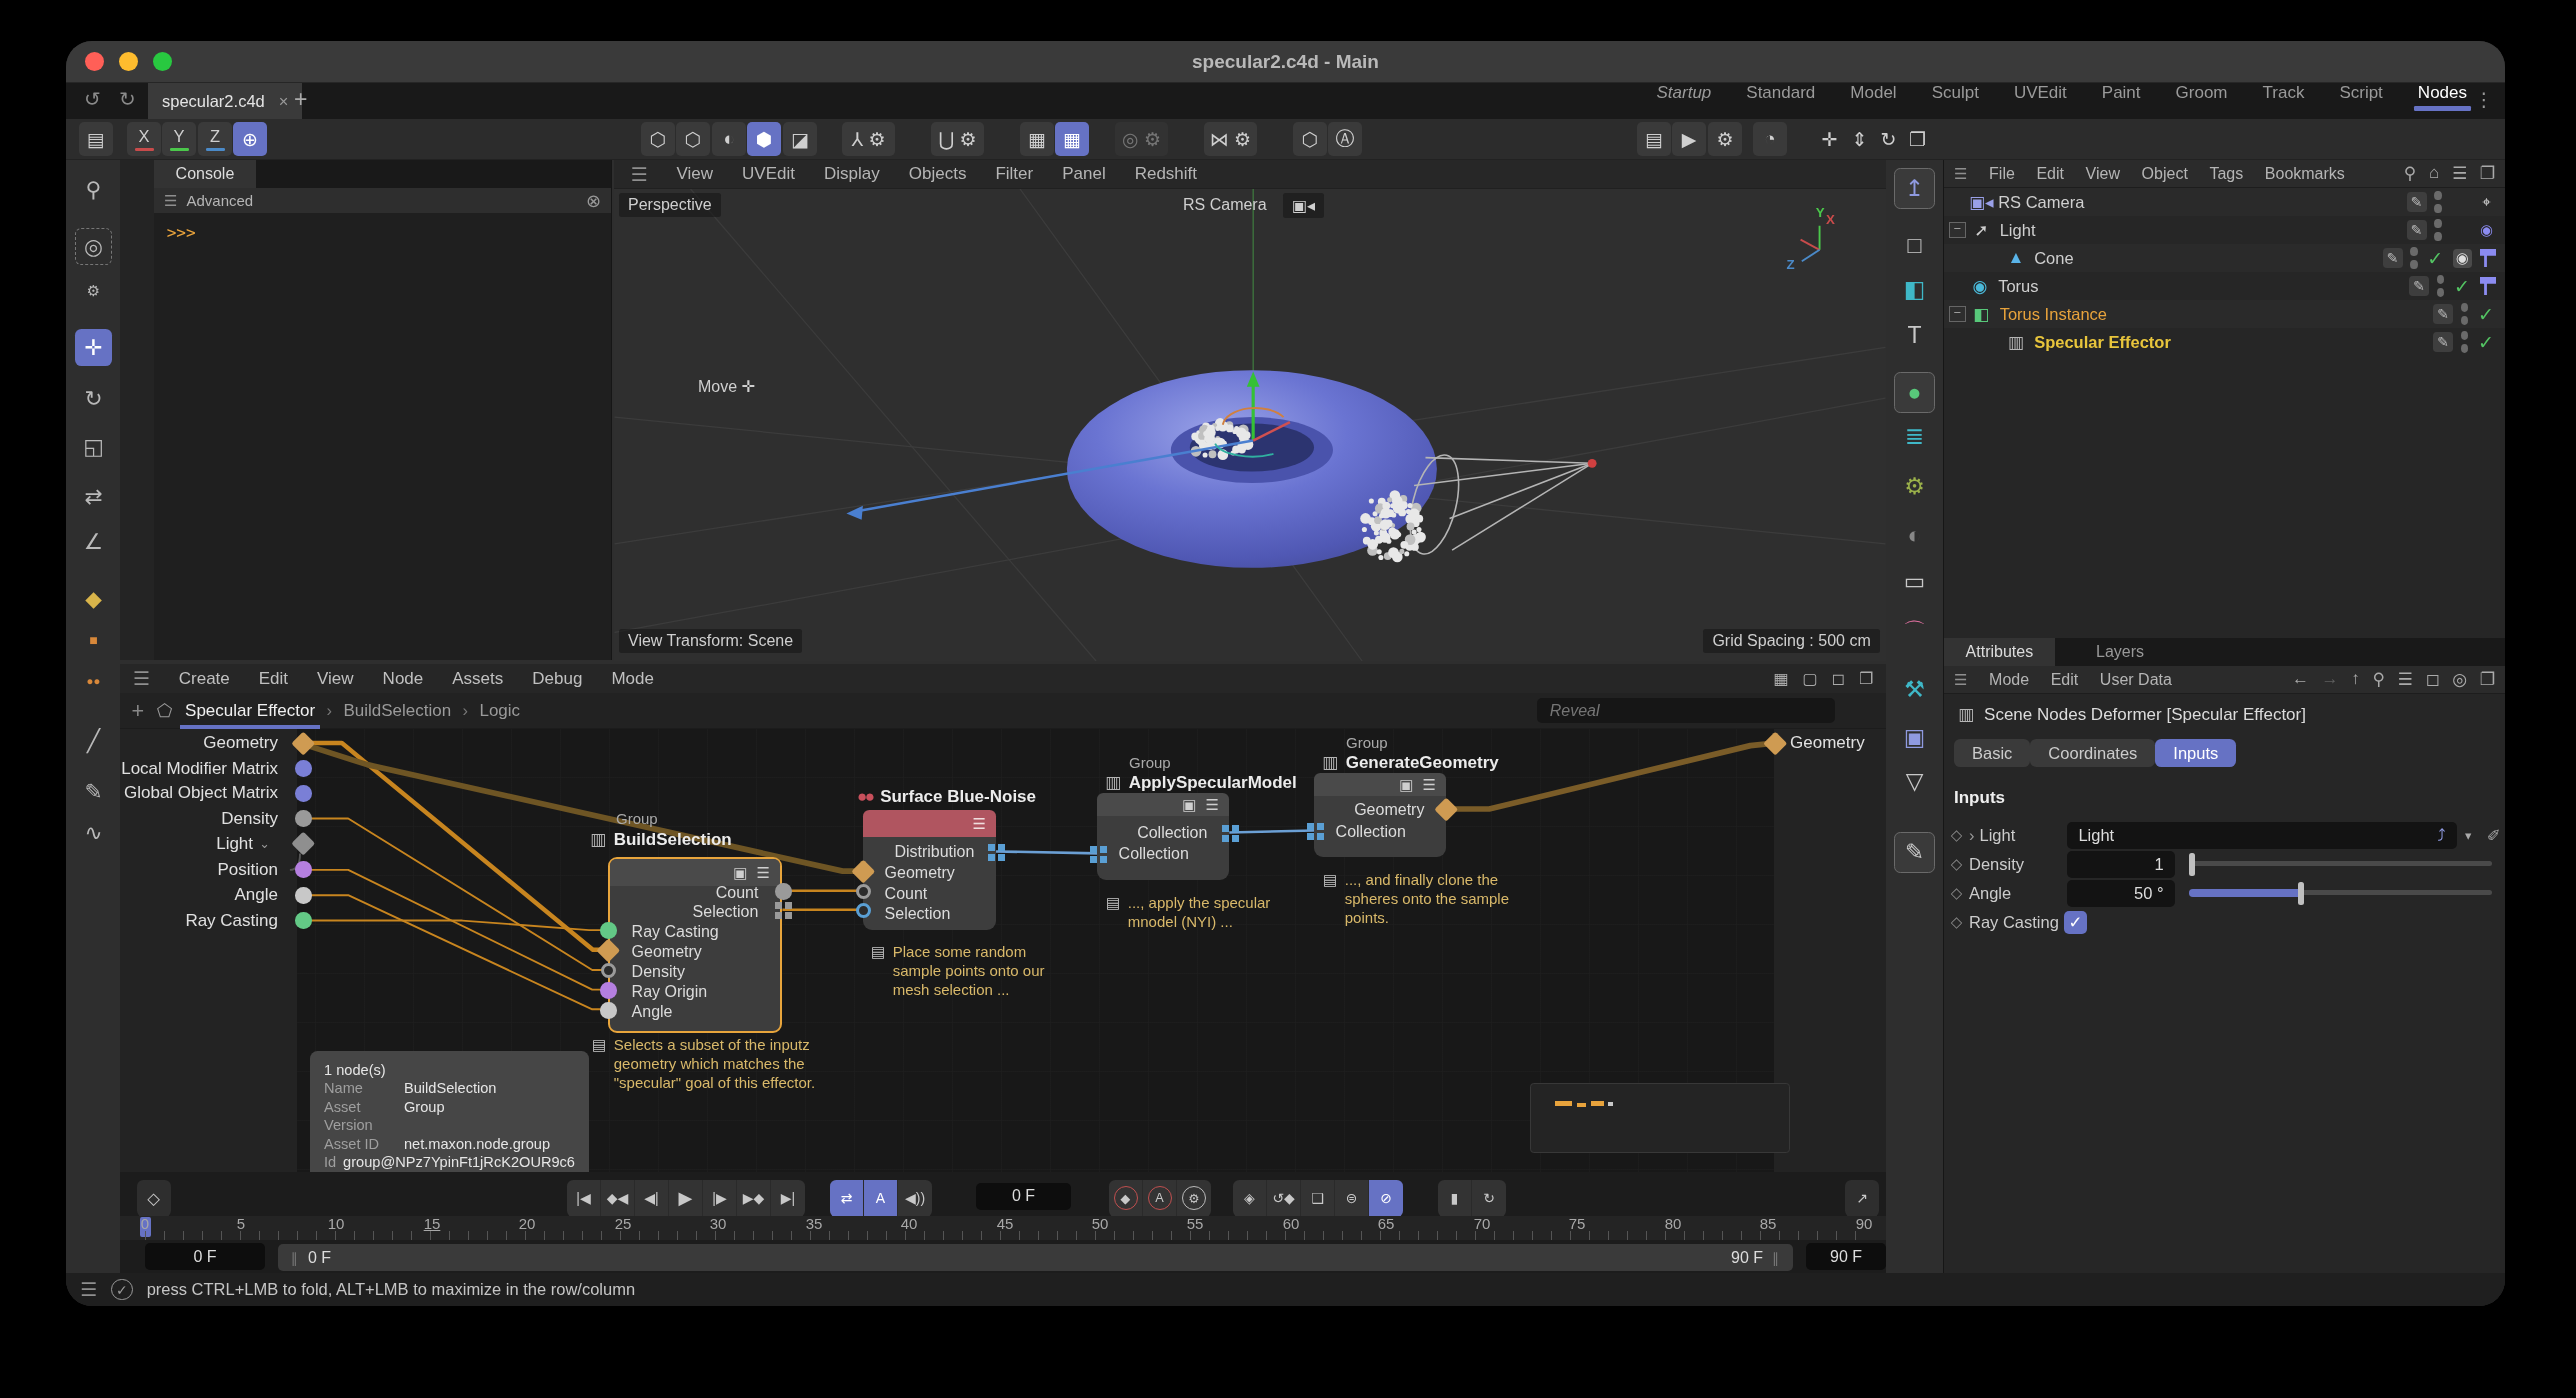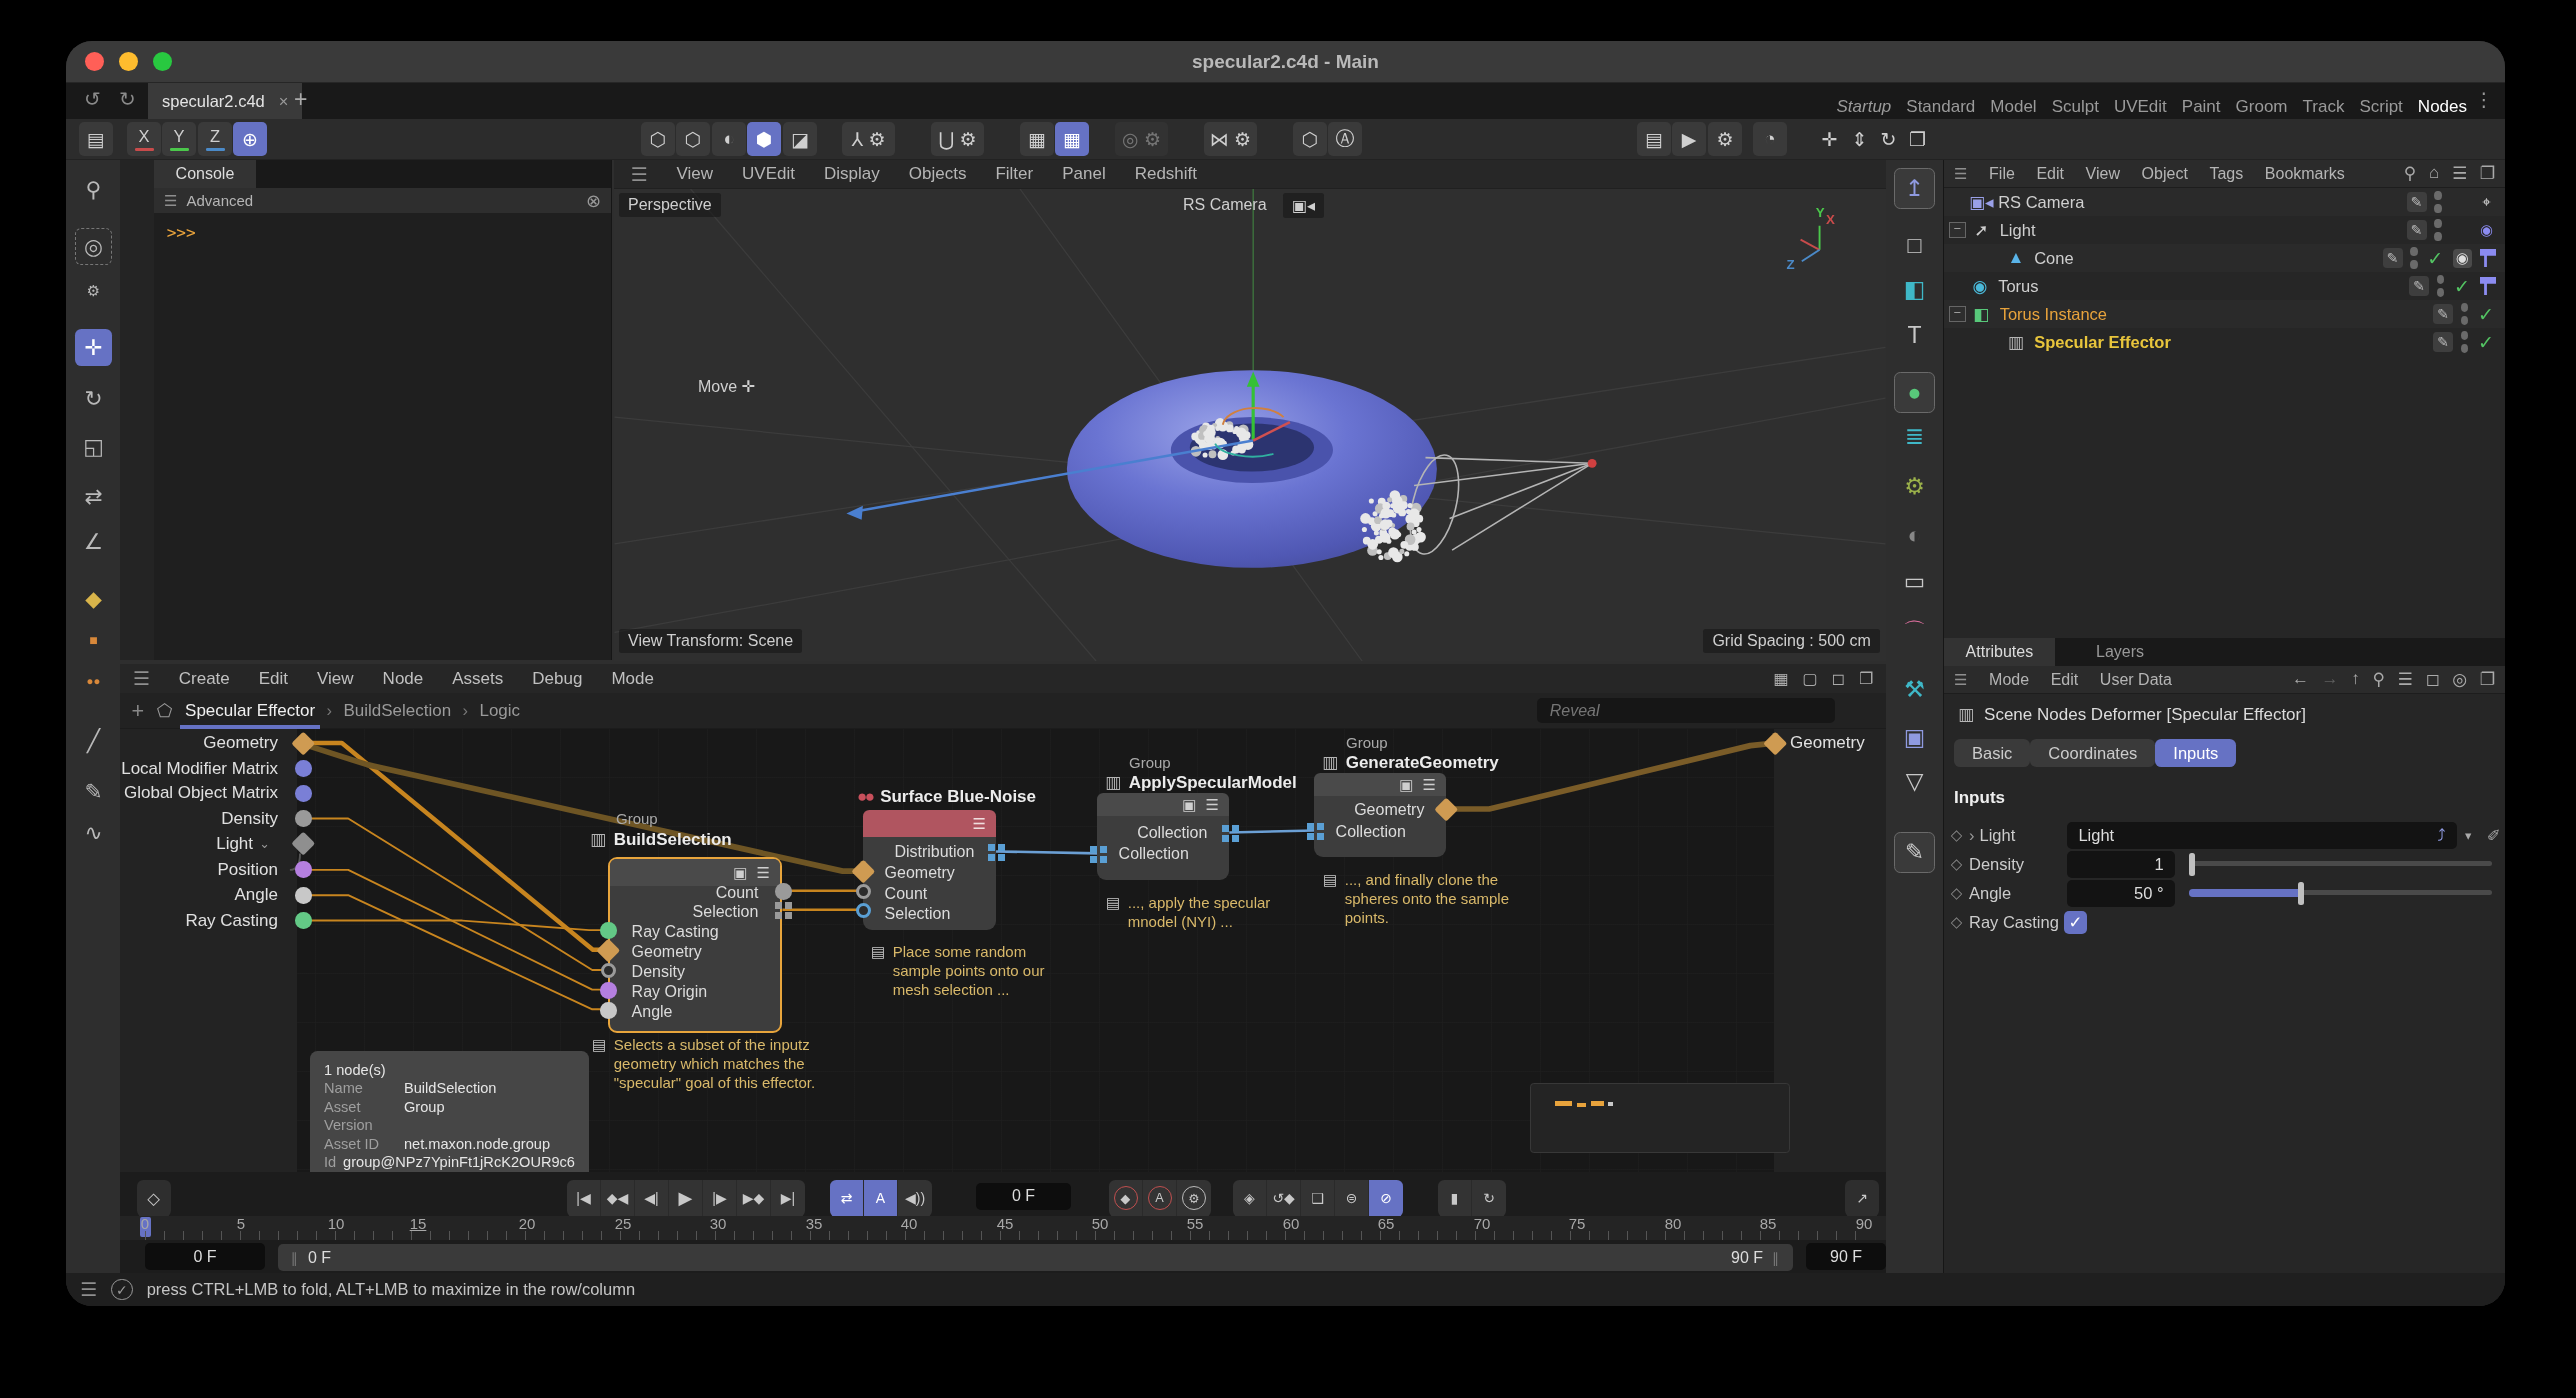--- a/index.html
+++ b/index.html
@@ -10,21 +10,21 @@
   
   #titlebar { position:absolute; left:0; top:0; width:100%; height:42px; background:#3a3a3a; border-bottom:1.3px solid #262626;}
   .tl-dot { position:absolute; top:11.4px; width:19px; height:19px; border-radius:50%; }
   #win-title { width:100%; text-align:center; line-height:41px; color:#b9b9b9; font-size:19px; font-weight:bold; }
   
   #tabrow { position:absolute; left:0; top:42px; width:100%; height:36px; background:#191919; }
   .histbtn { position:absolute; top:3.8px; font-size:20px; color:#8a8a8a; }
   #doc-tab { position:absolute; left:82px; top:0; height:36px; min-width:133px; background:#3a3a3a;
     color:#e4e4e4; font-size:16.5px; display:flex; align-items:center; gap:14px; padding:0 14px; }
   #tab-add { position:absolute; left:228px; top:2.5px; color:#aaa; font-size:23px; }
-  #workspaces { position:absolute; right:38px; top:0; height:36px; display:flex; gap:15px; align-items:flex-end; }
+  #workspaces { position:absolute; right:38px; top:0; height:36px; display:flex; gap:35px; align-items:flex-start; }
   .ws { color:#9a9a9a; font-size:17px; position:relative; padding-bottom:2.5px; }
   .ws.italic { font-style:italic; }
   .ws.active { color:#fff; }
   .ws.active:after { content:""; position:absolute; left:-3.8px; right:-3.8px; bottom:-5px; height:5px; background:#6672c4; border-radius:1.3px;}
   #ws-more { position:absolute; right:11.4px; top:5px; color:#999; font-size:19px; letter-spacing:0; }
   
   #toolbar { position:absolute; left:0; top:78px; width:100%; height:41px; background:#2c2c2c; border-bottom:1.3px solid #222; }
   .tbtn { position:absolute; top:3.2px; height:34px; background:#3a3a3a; border-radius:5px; color:#cfcfcf;
     display:flex; align-items:center; justify-content:center; font-size:19px; }
   .tbtn.accent { background:#6672c4; color:#fff; }
@@ -894,21 +894,21 @@
       <div class="tgroup" style="left:1725px;background:none">
           <div class="tbtn2" style="background:#2e2e2e;border-radius:5px">↗</div>
         </div>
 
       <div id="ruler">
         <div id="playhead"></div>
         <div id="ruler-ticks"></div>
       <span class="tick-label" style="left: 25px;">0</span>
           <span class="tick-label" style="left: 121px;">5</span>
           <span class="tick-label" style="left: 216px;">10</span>
-          <span class="tick-label" style="left: 298px; text-decoration: underline;">15</span>
+          <span class="tick-label" style="left: 312px; text-decoration: underline;">15</span>
           <span class="tick-label" style="left: 407px;">20</span>
           <span class="tick-label" style="left: 503px;">25</span>
           <span class="tick-label" style="left: 598px;">30</span>
           <span class="tick-label" style="left: 694px;">35</span>
           <span class="tick-label" style="left: 789px;">40</span>
           <span class="tick-label" style="left: 885px;">45</span>
           <span class="tick-label" style="left: 980px;">50</span>
           <span class="tick-label" style="left: 1075px;">55</span>
           <span class="tick-label" style="left: 1171px;">60</span>
           <span class="tick-label" style="left: 1266px;">65</span>

